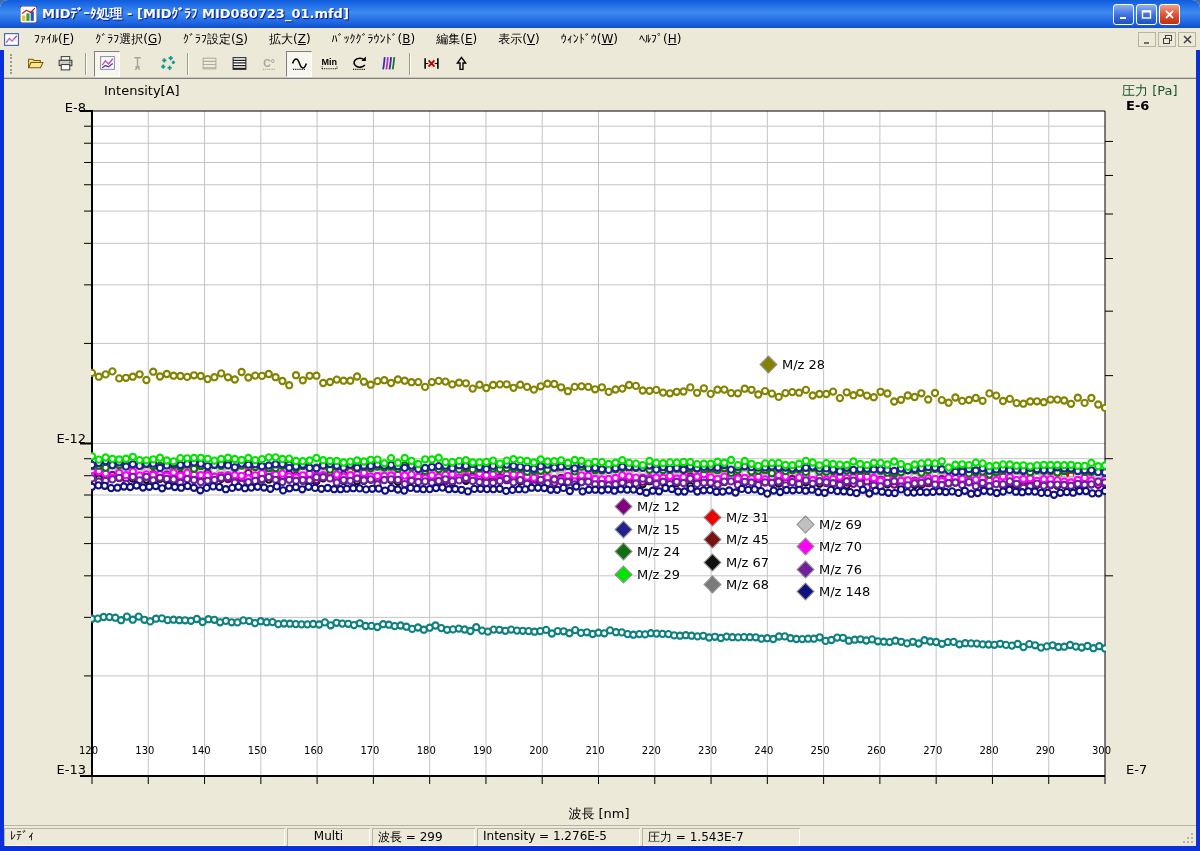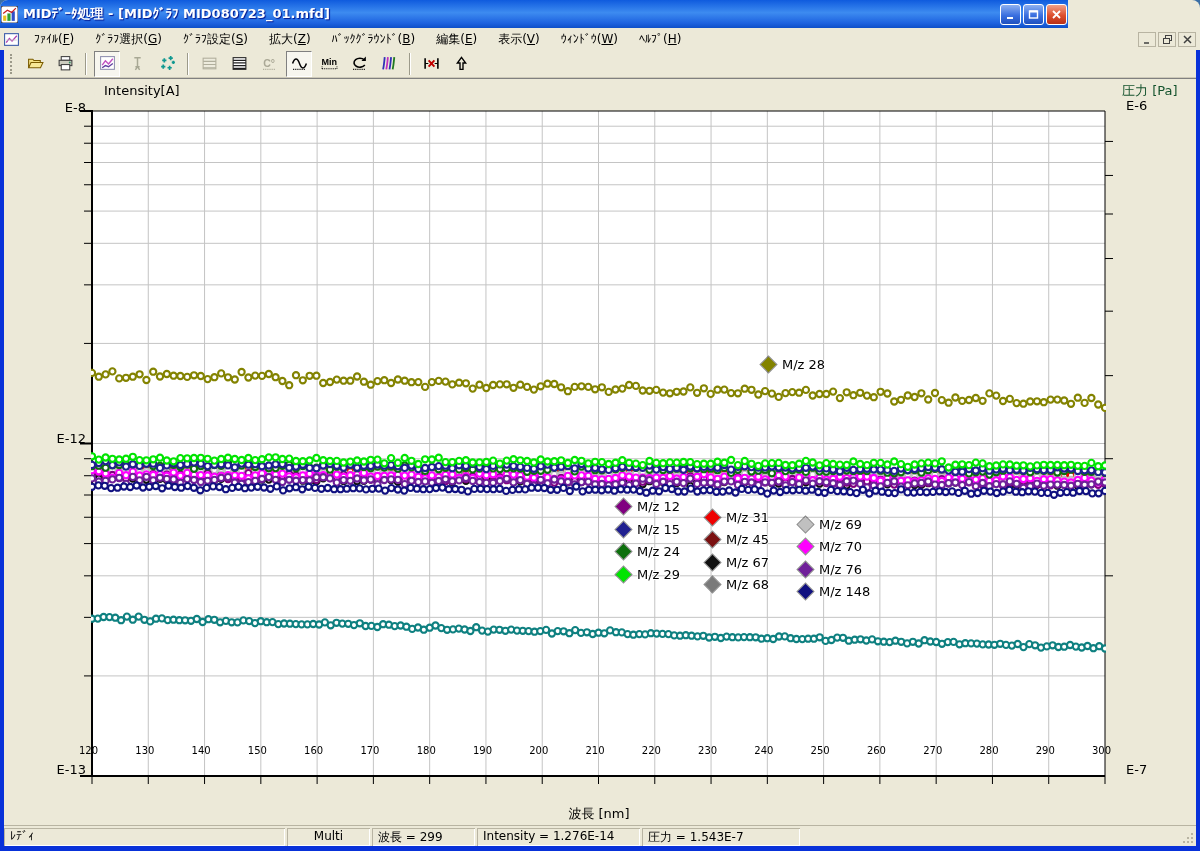--- a/index.html
+++ b/index.html
@@ -9,23 +9,23 @@
     border-radius:8px 8px 0 0; background:#ECE9D8;
   }
   
   .edge { position:absolute; background:#0831D9; z-index:50; }
   #edge-l { left:0; top:28px; width:4px; height:823px; }
   #edge-r { right:0; top:28px; width:4px; height:823px; }
   #edge-b { left:0; top:846px; width:1200px; height:5px; }
 
   
   #titlebar {
-    position:absolute; left:0; top:0; width:1068px; height:28px;
+    position:absolute; left:0; top:0; width:1200px; height:28px;
     background:linear-gradient(180deg,#0F5BDE 0%,#3D8BF0 45%,#1E63E0 82%,#0E4FC8 100%);
-    display:flex; align-items:center; padding:0 1px; z-index:60;
+    display:flex; align-items:center; padding:0 20px; z-index:60;
   }
   #titlebar .title {
     color:#fff; font-weight:bold; font-size:13px; margin-left:5px; flex:1;
     text-shadow:1px 1px 1px #00138C; white-space:nowrap; overflow:hidden;
   }
   .wbtn {
     width:21px; height:21px; margin-left:2px; border:1px solid #fff; border-radius:3px;
     background:linear-gradient(180deg,#8DB0F0 0%,#3A6FE0 55%,#1E50BE 100%);
     display:flex; align-items:center; justify-content:center; cursor:default;
   }
@@ -63,21 +63,21 @@
     position:absolute; left:4px; top:78px; width:1192px; height:747px;
     background:#ECE9D8; border-top:1px solid #808080; z-index:40; overflow:hidden;
   }
   #chart-svg { position:absolute; left:-4px; top:0; }
   .lab { position:absolute; font-size:13px; color:#000; white-space:nowrap; }
   #lab-int   { left:100px; top:4px; }
   #lab-pa    { left:1118px; top:3px; color:#14532d; }
   #lab-e11 { left:32px;  top:21px;  width:50px; text-align:right; }
   #lab-e12 { left:32px;  top:352px; width:50px; text-align:right; }
   #lab-e13 { left:32px;  top:683px; width:50px; text-align:right; }
-  #lab-e6  { left:1122px; top:19px; }
+  #lab-e6  { left:1122px; top:19px;font-weight:bold; }
   #lab-e7  { left:1122px; top:683px; }
   #lab-xtitle { left:534px; top:726px; width:122px; text-align:center; }
   .xlab { position:absolute; width:34px; text-align:left; font-size:10px; color:#000; top:666px; }
 
   .legend-item { position:absolute; display:flex; align-items:center; z-index:45; }
   .diamond {
     width:11px; height:11px; transform:rotate(45deg); margin:0 8px 0 2px;
     outline:1px solid rgba(0,0,0,.45);
   }
   .legend-label { font-size:13px; color:#000;
@@ -2603,21 +2603,21 @@
     <span id="annotation-slot"><span class="legend-item" style="left: 757px; top: 278px;">
           <span class="diamond" style="background: rgb(131, 131, 0);"></span>
           <span class="legend-label">M/z 28</span>
         </span></span>
   </div>
 
   <div id="statusbar">
     <span class="sp" style="width: 281px;">ﾚﾃﾞｨ</span>
       <span class="sp ctr" style="width: 83px;">Multi</span>
       <span class="sp" style="width: 103px;">波長 = 299</span>
-      <span class="sp" style="width: 163px;">Intensity = 1.276E-14</span>
+      <span class="sp" style="width: 163px;">Intensity = 1.276E-5</span>
       <span class="sp" style="width: 158px;">圧力 = 1.543E-7</span>
       <svg id="grip" width="13" height="13">
         <g fill="#B8B4A2">
           <rect x="9" y="9" width="2" height="2"></rect>
           <rect x="5" y="9" width="2" height="2"></rect>
           <rect x="1" y="9" width="2" height="2"></rect>
           <rect x="9" y="5" width="2" height="2"></rect>
           <rect x="5" y="5" width="2" height="2"></rect>
           <rect x="9" y="1" width="2" height="2"></rect>
         </g>

